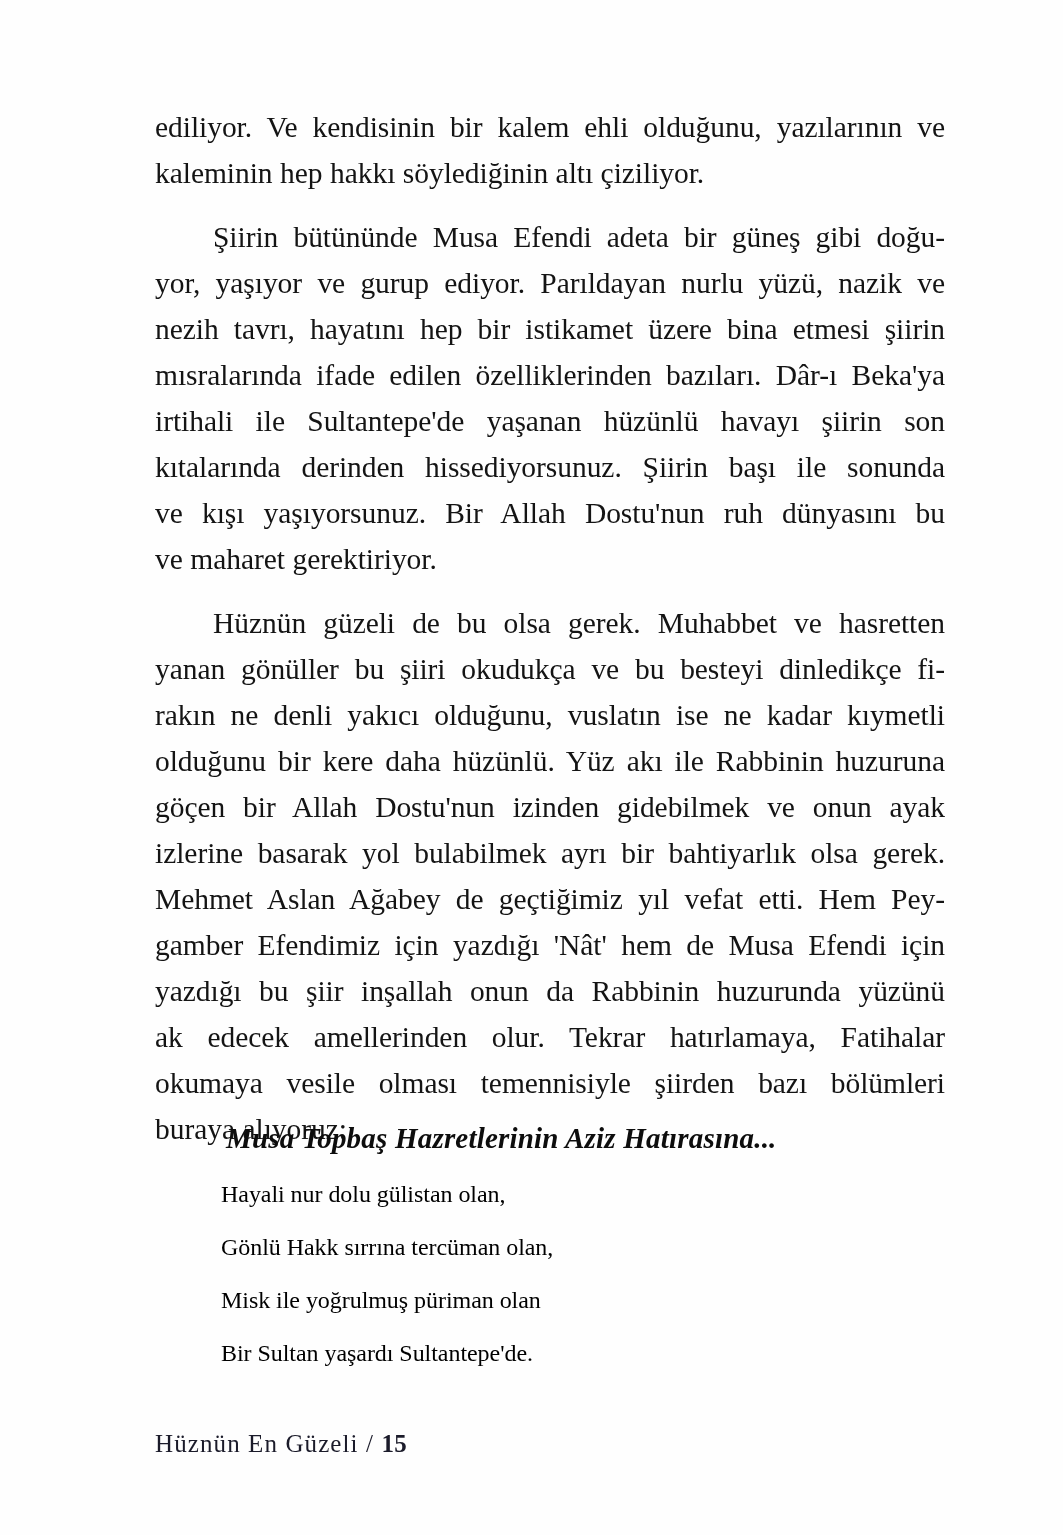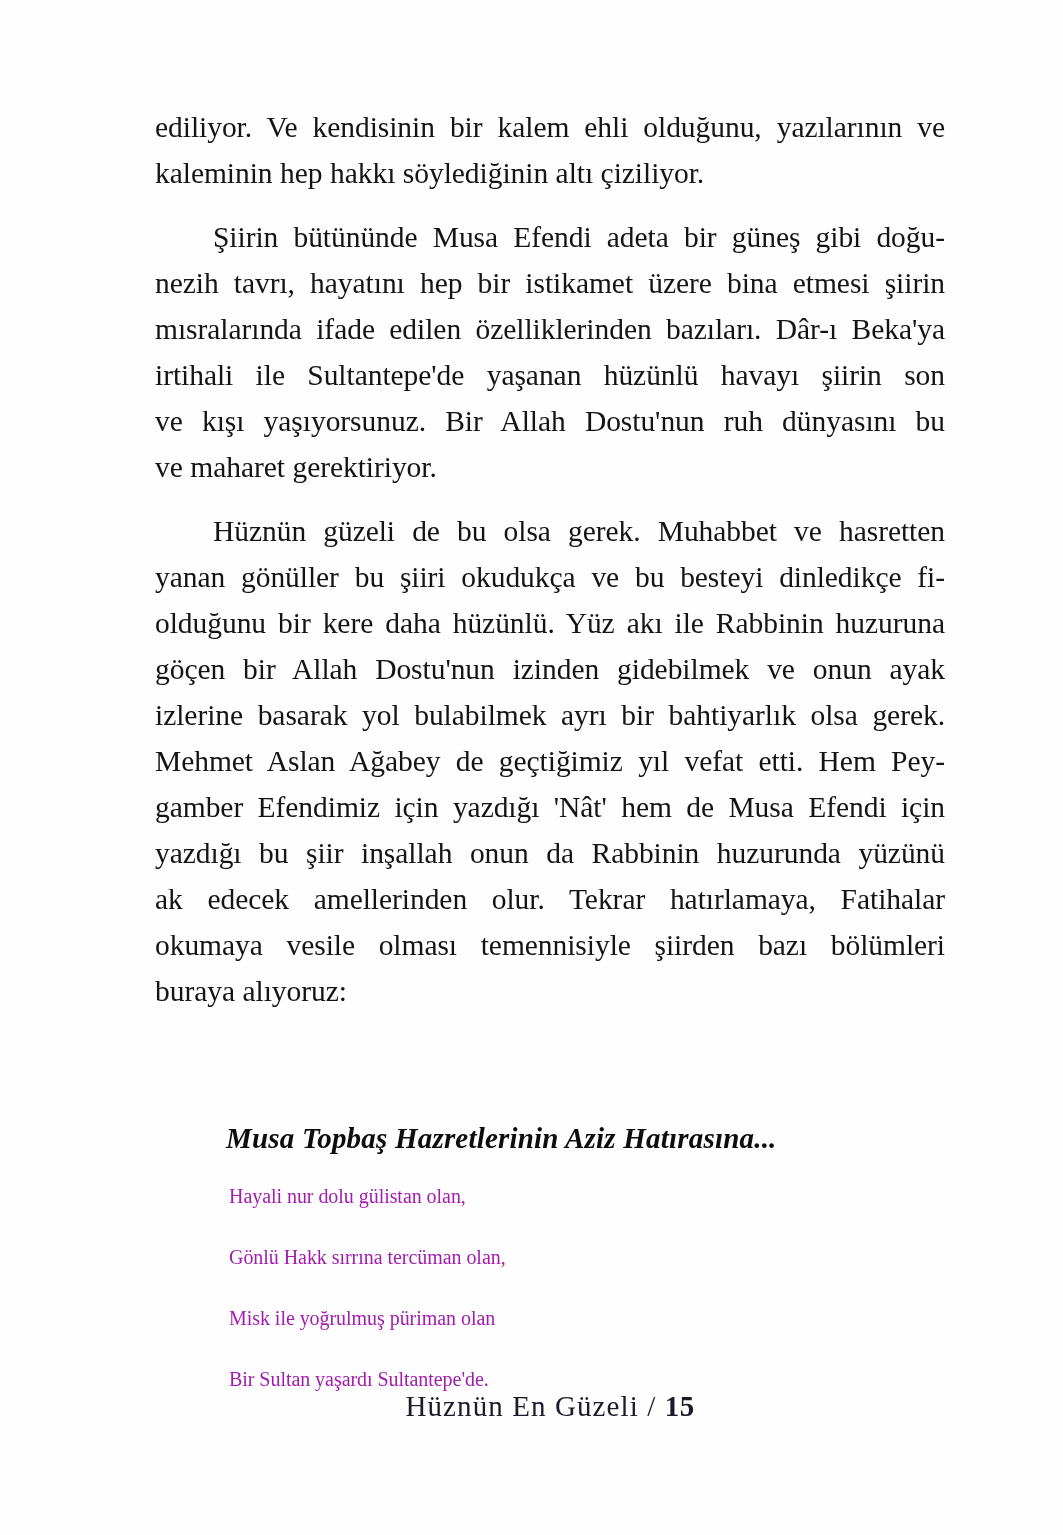--- a/index.html
+++ b/index.html
@@ -71,36 +71,36 @@
   .poem-title {
     margin: 0 0 14px 13px;
     font-size: 29px;
     line-height: 40px;
     font-weight: bold;
     font-style: italic;
     letter-spacing: 0.2px;
     color: #0d0d0d;
   }
   .poem-line {
-    margin: 16px;
-    font-size: 20px;
+    margin: 8px;
+    font-size: 24px;
     line-height: 45px;
     letter-spacing: -0.05px;
-    color: #a21caf;
+    color: #000000;
     white-space: nowrap;
   }
 
   
   .footer {
     position: absolute;
     left: 155px;
-    top: 1390px;
+    top: 1428px;
     width: 790px;
-    text-align: center;
-    font-size: 29px;
+    text-align: left;
+    font-size: 25px;
     line-height: 32px;
     letter-spacing: 1.1px;
     color: #1b1b2a;
   }
   .footer .fnum {
     font-weight: bold;
     letter-spacing: 0.4px;
   }
   .footer .fsep {
     letter-spacing: 1.1px;
@@ -113,30 +113,33 @@
 
   <div class="textblock">
 
     <p class="para">
       <span class="jline">ediliyor. Ve kendisinin bir kalem ehli olduğunu, yazılarının ve</span>
       <span class="jline last">kaleminin hep hakkı söylediğinin altı çiziliyor.</span>
     </p>
 
     <p class="para">
       <span class="jline first">Şiirin bütününde Musa Efendi adeta bir güneş gibi doğu-</span>
+      <span class="jline">yor, yaşıyor ve gurup ediyor. Parıldayan nurlu yüzü, nazik ve</span>
       <span class="jline">nezih tavrı, hayatını hep bir istikamet üzere bina etmesi şiirin</span>
       <span class="jline">mısralarında ifade edilen özelliklerinden bazıları. Dâr-ı Beka'ya</span>
       <span class="jline">irtihali ile Sultantepe'de yaşanan hüzünlü havayı şiirin son</span>
+      <span class="jline">kıtalarında derinden hissediyorsunuz. Şiirin başı ile sonunda</span>
       <span class="jline">ve kışı yaşıyorsunuz. Bir Allah Dostu'nun ruh dünyasını bu</span>
       <span class="jline last">ve maharet gerektiriyor.</span>
     </p>
 
     <p class="para">
       <span class="jline first">Hüznün güzeli de bu olsa gerek. Muhabbet ve hasretten</span>
       <span class="jline">yanan gönüller bu şiiri okudukça ve bu besteyi dinledikçe fi-</span>
+      <span class="jline">rakın ne denli yakıcı olduğunu, vuslatın ise ne kadar kıymetli</span>
       <span class="jline">olduğunu bir kere daha hüzünlü. Yüz akı ile Rabbinin huzuruna</span>
       <span class="jline">göçen bir Allah Dostu'nun izinden gidebilmek ve onun ayak</span>
       <span class="jline">izlerine basarak yol bulabilmek ayrı bir bahtiyarlık olsa gerek.</span>
       <span class="jline">Mehmet Aslan Ağabey de geçtiğimiz yıl vefat etti. Hem Pey-</span>
       <span class="jline">gamber Efendimiz için yazdığı 'Nât' hem de Musa Efendi için</span>
       <span class="jline">yazdığı bu şiir inşallah onun da Rabbinin huzurunda yüzünü</span>
       <span class="jline">ak edecek amellerinden olur. Tekrar hatırlamaya, Fatihalar</span>
       <span class="jline">okumaya vesile olması temennisiyle şiirden bazı bölümleri</span>
       <span class="jline last">buraya alıyoruz:</span>
     </p>

